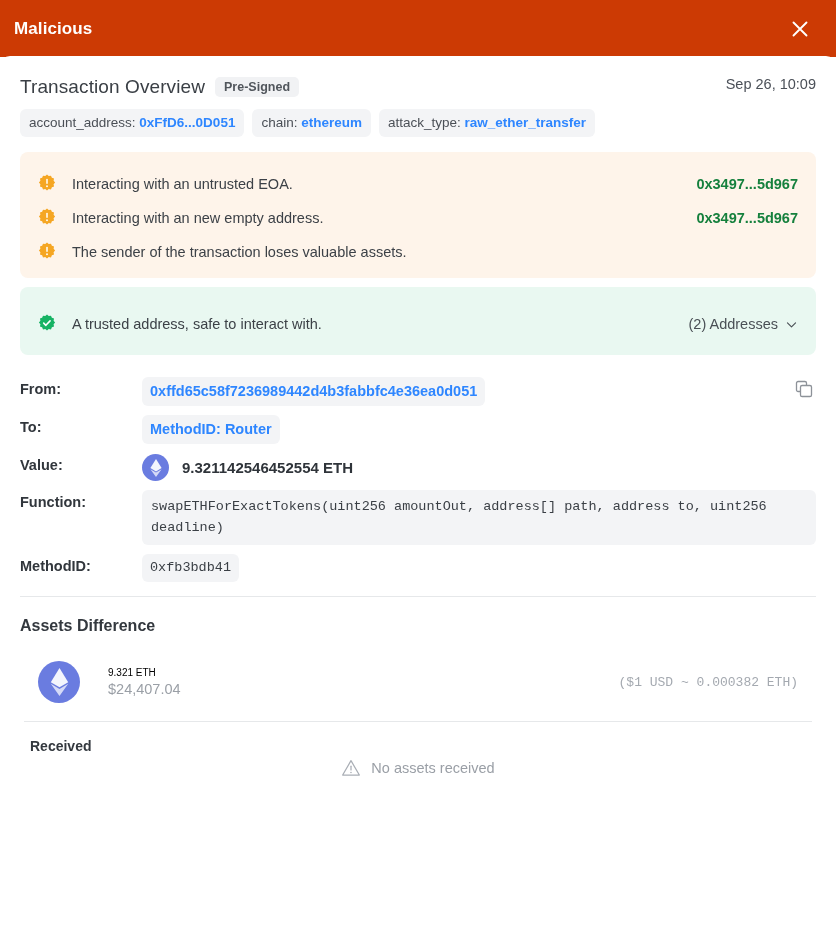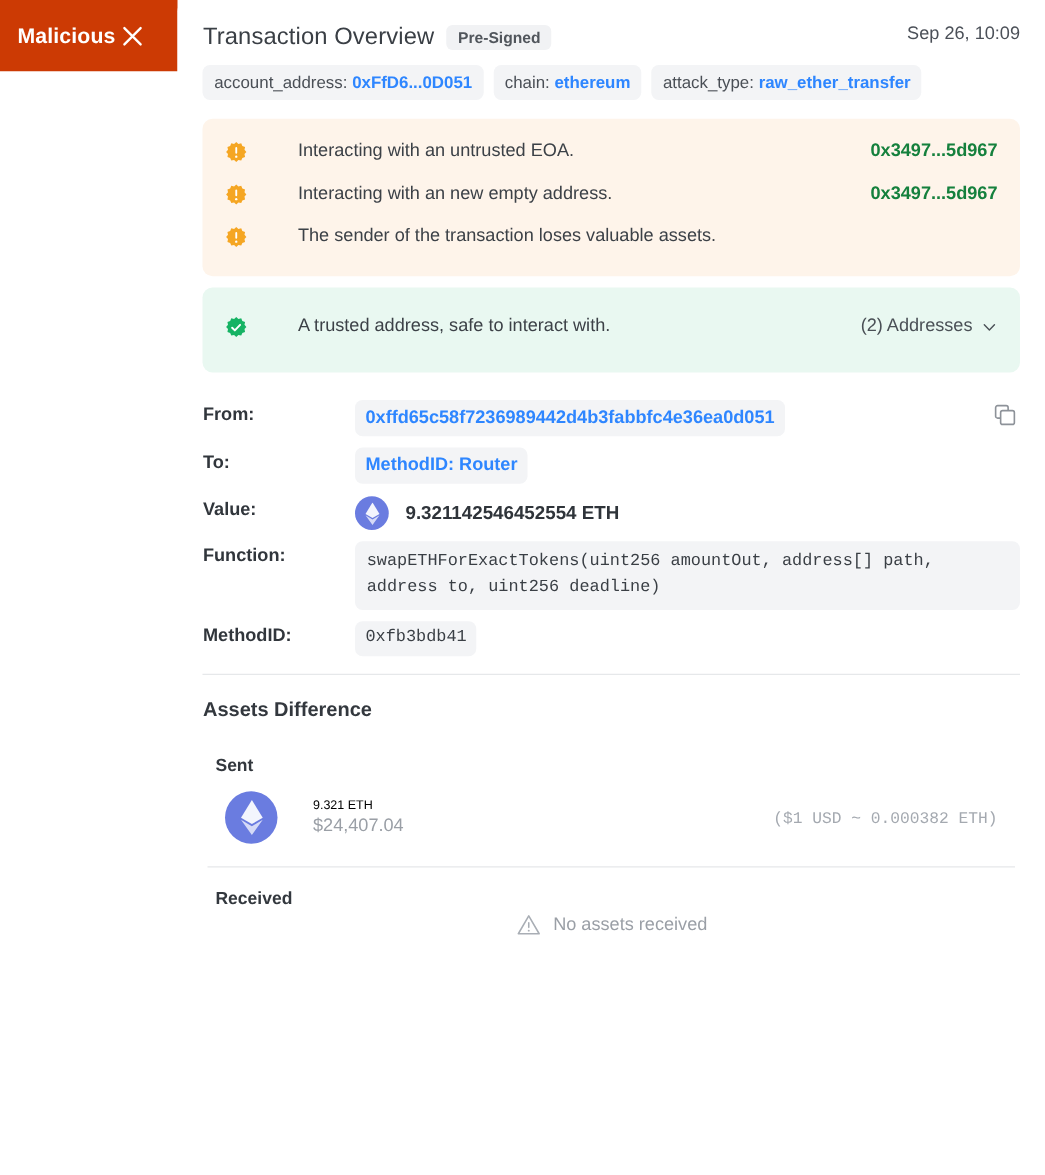--- a/index.html
+++ b/index.html
@@ -13,21 +13,21 @@
     font-family: "Liberation Sans", sans-serif;
     color: #2b2f33;
     overflow: hidden;
   }
   .window {
     width: 836px;
     height: 816px;
     position: relative;
     background: #ffffff;
     display: flex;
-    flex-direction: row;
+    flex-direction: column;
   }
 
   
   .titlebar {
     height: 57px;
     background: #cc3a04;
     display: flex;
     align-items: center;
     justify-content: space-between;
     padding: 0 22px 0 14px;
@@ -120,24 +120,23 @@
     border-radius: 8px;
     padding: 13px 18px;
     box-sizing: border-box;
   }
   .banner.warn  { background: #fef4ea; }
   .banner.ok    { background: #e9f8f1; margin-top: 9px; padding: 18px 18px; }
   .banner.info  { background: #eef3fd; margin-top: 9px; padding: 16px 18px; }
 
   .banner-row {
     display: flex;
-    align-items: flex-start;
+    align-items: flex-end;
     min-height: 22px;
     padding: 5px 0;
-    gap: 24px;
   }
   .banner-row + .banner-row { margin-top: 2px; }
   .banner-ico {
     width: 18px;
     height: 18px;
     flex: 0 0 18px;
     margin-right: 16px;
     display: block;
   }
   .banner-text {
@@ -431,21 +430,20 @@
           <span class="pill mono short">0xfb3bdb41</span>
         </div>
       </div>
 
       <div class="divider"></div>
     </div>
 
     <div class="assets">
       <div class="assets-title">Assets Difference</div>
 
-      <div class="asset-group-label">Sent</div>
       <div class="asset-row">
         <span class="eth-coin lg">
           <svg width="19" height="28" viewBox="0 0 12 18">
             <path d="M6 0 L11.6 9.1 L6 12.4 L0.4 9.1 Z" fill="#ffffff" opacity="0.92"></path>
             <path d="M6 13.5 L11.6 10.2 L6 18 L0.4 10.2 Z" fill="#ffffff" opacity="0.72"></path>
           </svg>
         </span>
         <div class="asset-info">
           <div class="asset-amount">9.321 ETH</div>
           <div class="asset-usd">$24,407.04</div>

